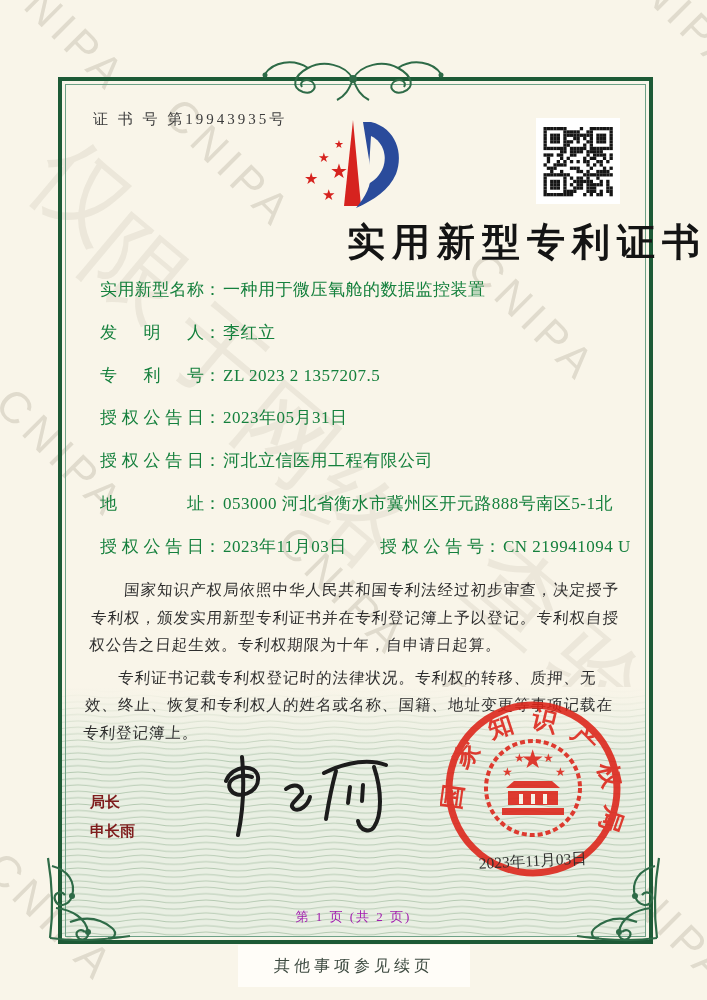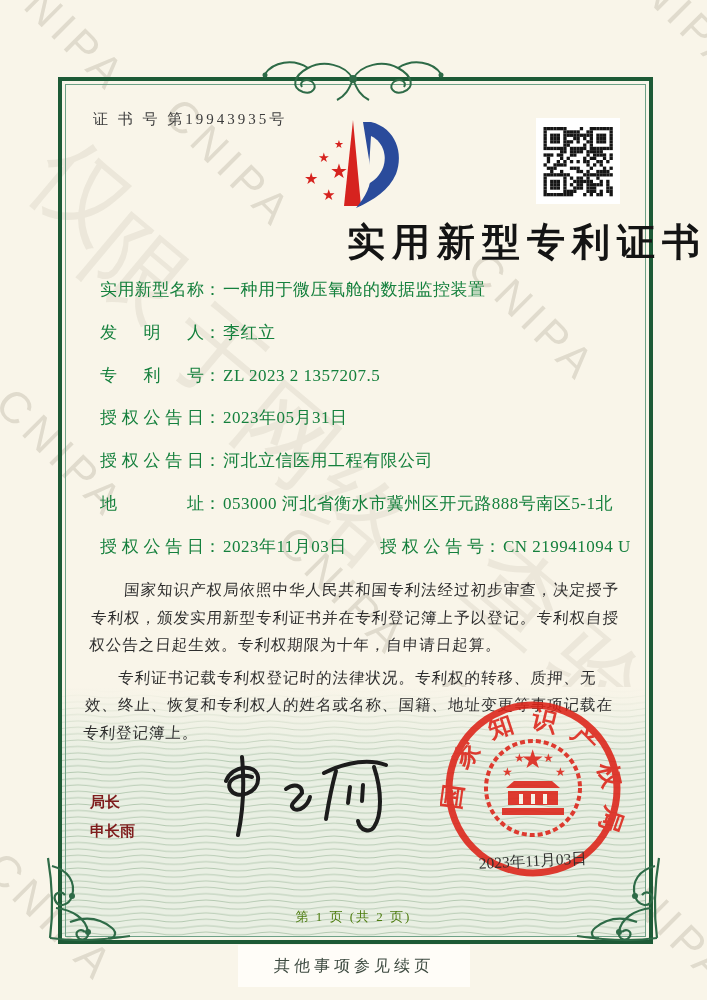--- a/index.html
+++ b/index.html
@@ -43,21 +43,21 @@
   .legal{position:absolute;left:88px;top:576px;width:534px;font-size:15.5px;line-height:27.5px;
          color:#2e2e2e;transform:skewX(-4deg);letter-spacing:1px;}
   .legal p{margin:0 0 5px 0;text-indent:2em;}
 
   .sig-svg{position:absolute;left:198px;top:745px;}
   .director{position:absolute;left:90px;top:787px;font-size:15px;font-weight:bold;color:#7f1d1d;
             font-family:"Liberation Sans","DejaVu Sans",sans-serif;line-height:29px;}
   .seal{position:absolute;left:440px;top:696px;}
 
   .pagenum{position:absolute;left:0;top:908px;width:100%;text-align:center;
-           font-size:13px;color:#4d7c0f;letter-spacing:2px;}
+           font-size:13px;color:#a21caf;letter-spacing:2px;}
   .note-box{position:absolute;left:238px;top:945px;width:232px;height:42px;background:#fffdf8;
             z-index:5;display:flex;align-items:center;justify-content:center;}
   .note-box span{font-size:16px;color:#3d4a40;letter-spacing:4px;transform:skewX(-4deg);}
 </style>
 </head>
 <body>
 
 <div class="sheet">
 
   <span class="wm cn" style="left:-18px;top:2px;">CNIPA</span>

